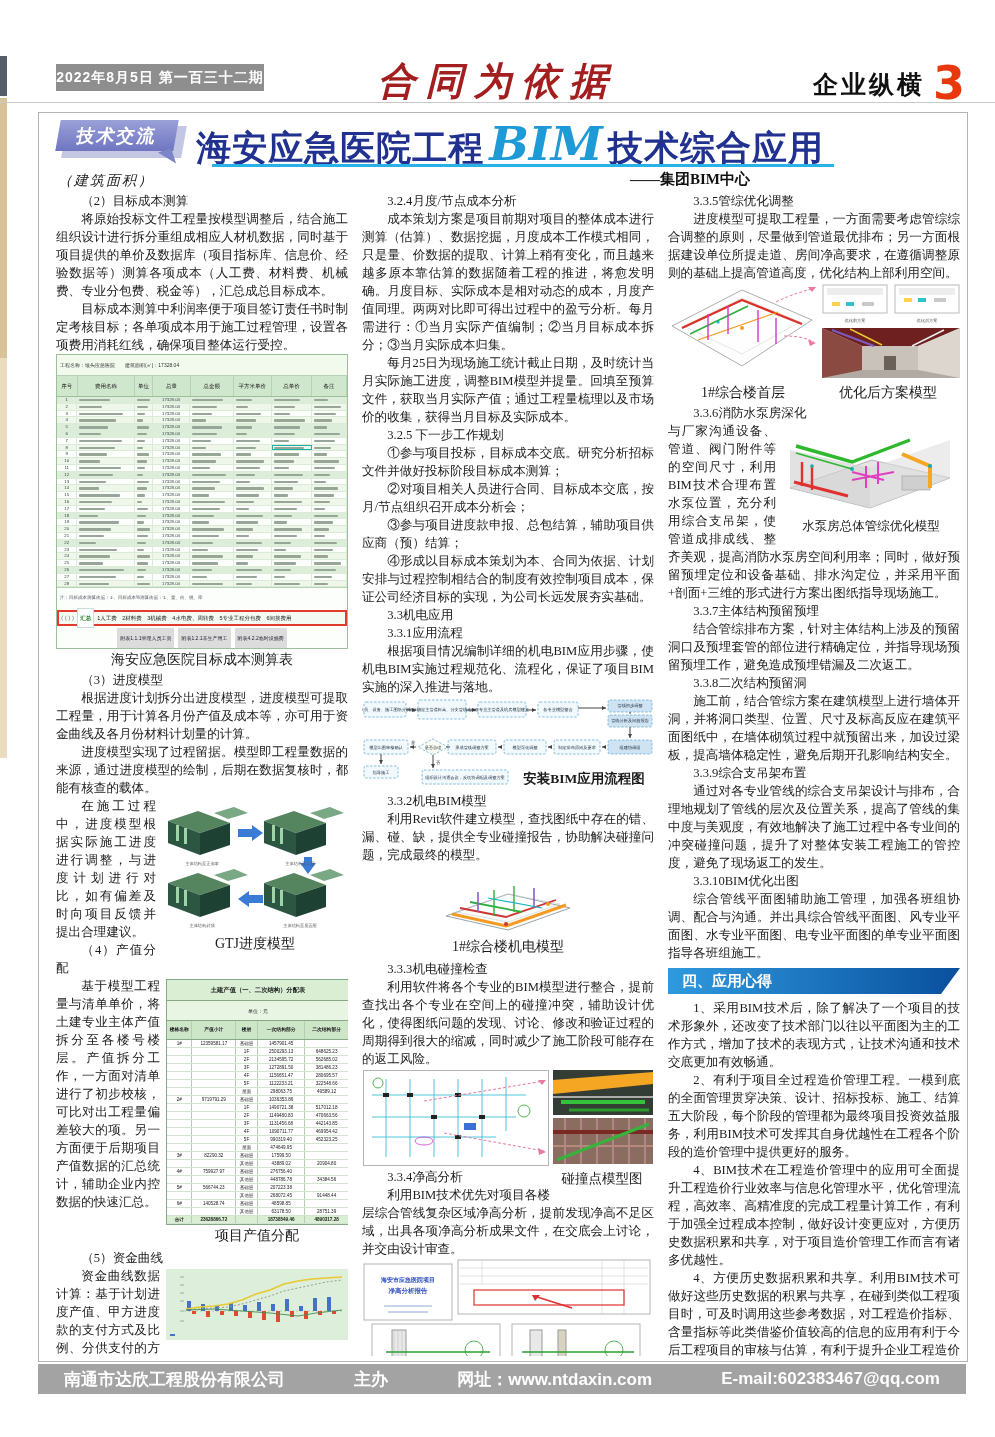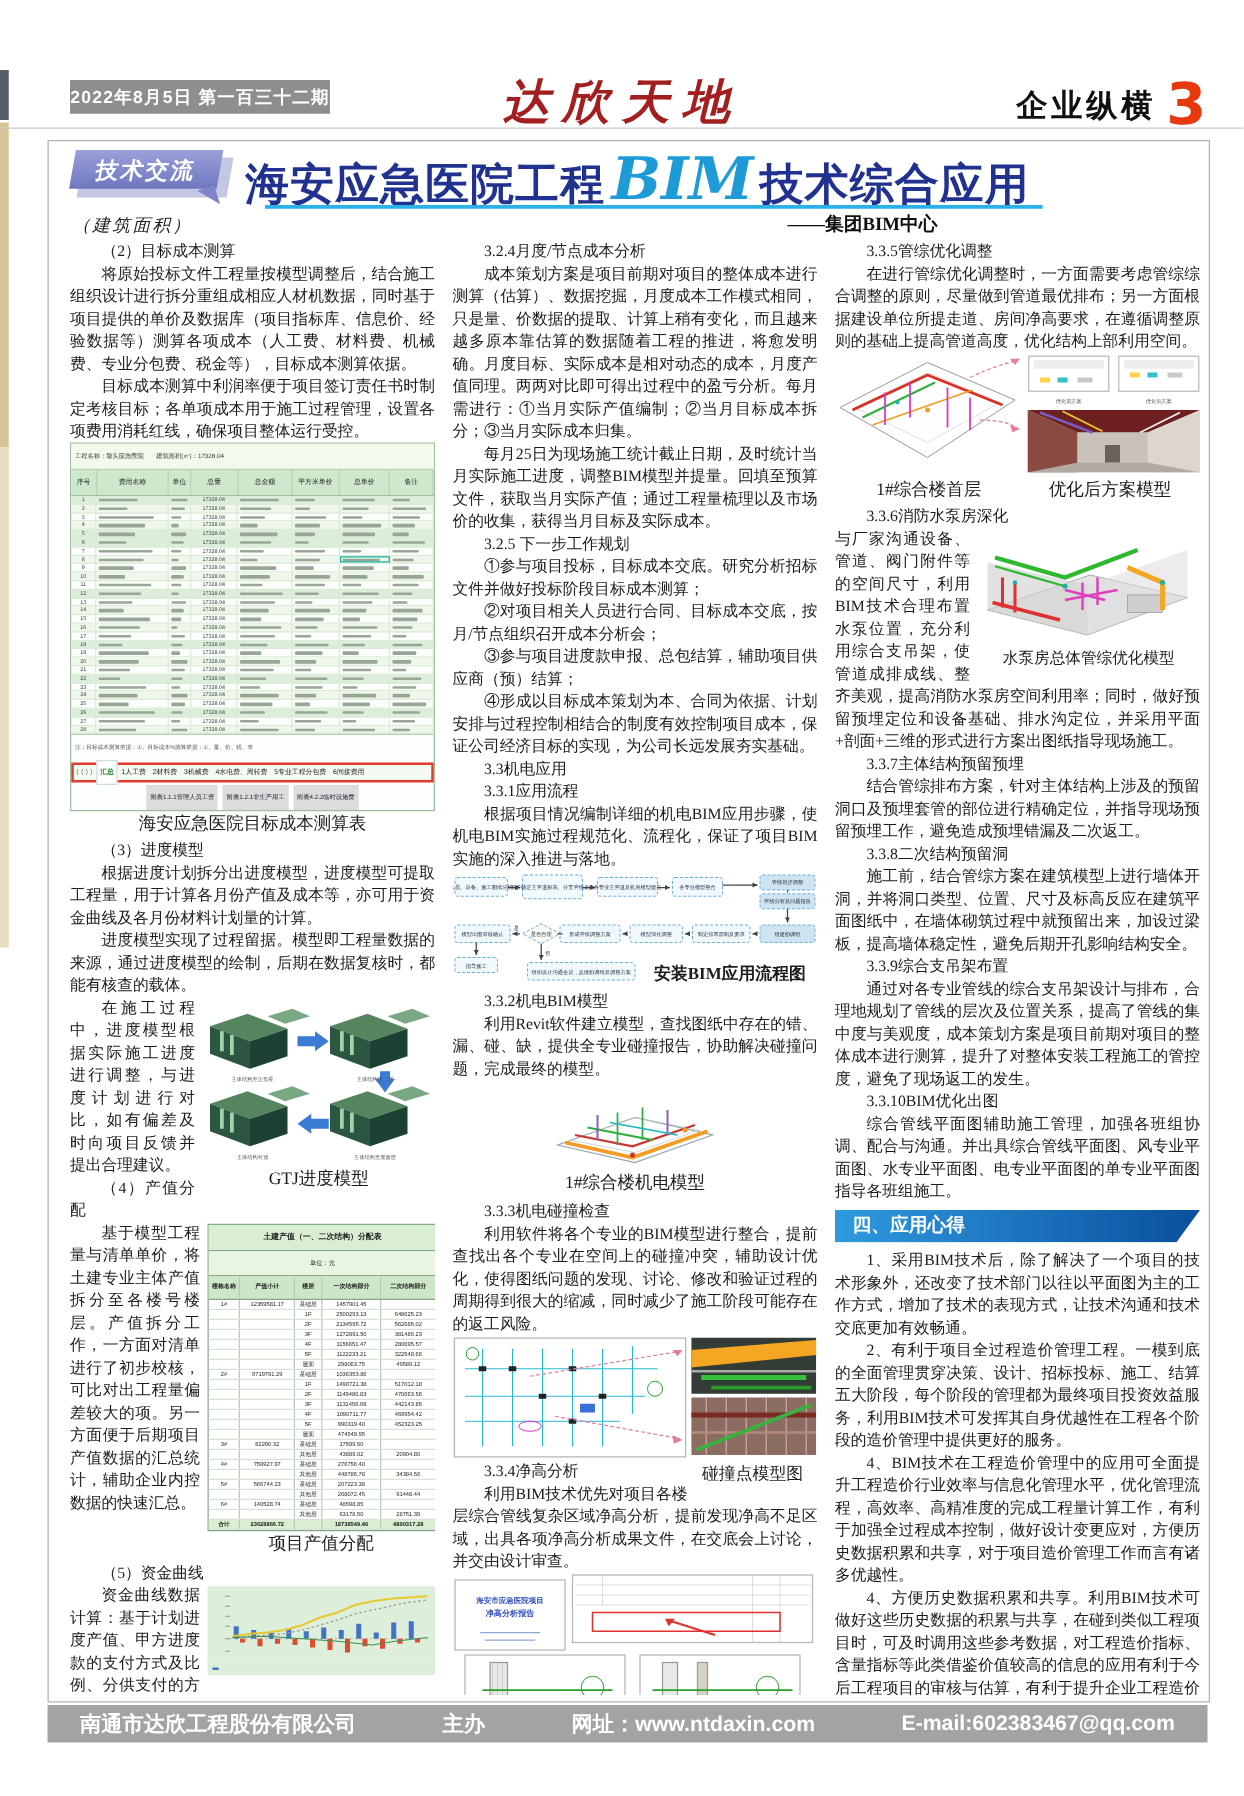--- a/index.html
+++ b/index.html
@@ -105,39 +105,39 @@
 <svg class="wm-tri" style="left:300px;top:440px;" width="440" height="480">
   <polygon points="220,20 430,460 10,460" fill="rgba(80,150,205,0.10)"></polygon>
   <polygon points="150,120 300,430 20,430" fill="rgba(110,175,115,0.10)"></polygon>
   <polygon points="260,200 380,440 150,440" fill="rgba(80,150,205,0.08)"></polygon>
 </svg>
 <div class="wm-glyph" style="left:40px;top:770px;color:rgba(190,95,95,0.08);">达</div>
 <div class="wm-glyph" style="left:370px;top:900px;color:rgba(120,125,135,0.07);">股</div>
 <div class="wm-glyph" style="left:660px;top:470px;color:rgba(120,130,145,0.05);">份</div>
 
 <div class="date-badge">2022年8月5日  第一百三十二期</div>
-<div class="masthead">达欣天地</div>
+<div class="masthead">合同为依据</div>
 <div class="section-wrap">
   <span class="section-name">企业纵横</span>
   <span class="page-no">3</span>
 </div>
 <div class="header-rule"></div>
 
 <div class="main-box"></div>
 <div class="badge-back"></div>
 <div class="badge">技术交流</div>
 <div class="badge-tail"></div>
 <div class="main-title"><span class="t-cn">海安应急医院工程</span><span class="t-bim">BIM</span><span class="t-cn">技术综合应用</span></div>
 <div class="t-underline"></div>
 <div class="byline">——集团BIM中心</div>
 <div class="continued">（建筑面积）</div>
 
 <div class="col" id="col1">
   <p class="hd">（2）目标成本测算</p>
-  <p>将原始投标文件工程量按模型调整后，结合施工组织设计进行拆分重组成相应人材机数据，同时基于项目提供的单价及数据库（项目指标库、信息价、经验数据等）测算各项成本（人工费、材料费、机械费、专业分包费、税金等），目标成本测算依据。</p>
+  <p>将原始投标文件工程量按模型调整后，结合施工组织设计进行拆分重组成相应人材机数据，同时基于项目提供的单价及数据库（项目指标库、信息价、经验数据等）测算各项成本（人工费、材料费、机械费、专业分包费、税金等），汇总成总目标成本。</p>
   <p>目标成本测算中利润率便于项目签订责任书时制定考核目标；各单项成本用于施工过程管理，设置各项费用消耗红线，确保项目整体运行受控。</p>
 
   <div class="sheet">
     <div class="sh-meta">工程名称：墩头应急医院　　建筑面积(㎡)：17328.04</div>
     <div class="sh-head" id="t1head">
         <div style="width: 7%;">序号</div>
         <div style="width: 20%;">费用名称</div>
         <div style="width: 6%;">单位</div>
         <div style="width: 13%;">总量</div>
         <div style="width: 15%;">总金额</div>
@@ -1204,21 +1204,21 @@
       <path d="M160,99 H272" stroke="#c03030" stroke-width="1"></path>
       <circle cx="252" cy="92" r="9" fill="none" stroke="#2aa12a" stroke-width="0.8"></circle>
       <path d="M160,114 H210" stroke="#e06060" stroke-width="0.7"></path>
     </svg>
 
   </div>
 </div>
 
 <div class="col" id="col3">
   <p class="hd">3.3.5管综优化调整</p>
-  <p>在进行管综优化调整时，一方面需要考虑管综综合调整的原则，尽量做到管道最优排布；另一方面根据建设单位所提走道、房间净高要求，在遵循调整原则的基础上提高管道高度，优化结构上部利用空间。</p>
+  <p>进度模型可提取工程量，一方面需要考虑管综综合调整的原则，尽量做到管道最优排布；另一方面根据建设单位所提走道、房间净高要求，在遵循调整原则的基础上提高管道高度，优化结构上部利用空间。</p>
 
   <div style="position:relative;height:96px;margin:2px 0;">
     <svg width="148" height="92" viewBox="0 0 148 92" style="position:absolute;left:0;top:0;">
       <polygon points="4,42 74,6 144,36 74,82" fill="#fefefe" stroke="#999" stroke-width="0.8"></polygon>
       <polygon points="16,42 74,14 132,38 74,70" fill="none" stroke="#d5d5d5" stroke-width="0.6"></polygon>
       <path d="M14,44 L74,16 L134,40" fill="none" stroke="#d93025" stroke-width="2.2"></path>
       <path d="M22,50 L80,22" fill="none" stroke="#2fae3f" stroke-width="1.6"></path>
       <path d="M30,56 L110,28" fill="none" stroke="#f59a23" stroke-width="1.3"></path>
       <path d="M40,30 V56 M60,22 V50 M90,26 V58 M108,34 V60" stroke="#d636c8" stroke-width="1.4"></path>
       <circle cx="74" cy="44" r="2" fill="#f59a23"></circle>
@@ -1279,21 +1279,21 @@
     </svg>
     <div class="cap cap-s">水泵房总体管综优化模型</div>
   </span>
   <p class="noind">与厂家沟通设备、管道、阀门附件等的空间尺寸，利用BIM技术合理布置水泵位置，充分利用综合支吊架，使管道成排成线、整齐美观，提高消防水泵房空间利用率；同时，做好预留预埋定位和设备基础、排水沟定位，并采用平面+剖面+三维的形式进行方案出图纸指导现场施工。</p>
 
   <p class="hd" style="clear:right;">3.3.7主体结构预留预埋</p>
   <p>结合管综排布方案，针对主体结构上涉及的预留洞口及预埋套管的部位进行精确定位，并指导现场预留预埋工作，避免造成预埋错漏及二次返工。</p>
   <p class="hd">3.3.8二次结构预留洞</p>
   <p>施工前，结合管综方案在建筑模型上进行墙体开洞，并将洞口类型、位置、尺寸及标高反应在建筑平面图纸中，在墙体砌筑过程中就预留出来，加设过梁板，提高墙体稳定性，避免后期开孔影响结构安全。</p>
   <p class="hd">3.3.9综合支吊架布置</p>
-  <p>通过对各专业管线的综合支吊架设计与排布，合理地规划了管线的层次及位置关系，提高了管线的集中度与美观度，成本策划方案是项目前期对项目的整体成本进行测算，提升了对整体安装工程施工的管控度，避免了现场返工的发生。</p>
+  <p>通过对各专业管线的综合支吊架设计与排布，合理地规划了管线的层次及位置关系，提高了管线的集中度与美观度，有效地解决了施工过程中各专业间的冲突碰撞问题，提升了对整体安装工程施工的管控度，避免了现场返工的发生。</p>
   <p class="hd">3.3.10BIM优化出图</p>
   <p>综合管线平面图辅助施工管理，加强各班组协调、配合与沟通。并出具综合管线平面图、风专业平面图、水专业平面图、电专业平面图的单专业平面图指导各班组施工。</p>
 
   <div class="banner">四、应用心得</div>
   <p>1、采用BIM技术后，除了解决了一个项目的技术形象外，还改变了技术部门以往以平面图为主的工作方式，增加了技术的表现方式，让技术沟通和技术交底更加有效畅通。</p>
   <p>2、有利于项目全过程造价管理工程。一模到底的全面管理贯穿决策、设计、招标投标、施工、结算五大阶段，每个阶段的管理都为最终项目投资效益服务，利用BIM技术可发挥其自身优越性在工程各个阶段的造价管理中提供更好的服务。</p>
   <p>4、BIM技术在工程造价管理中的应用可全面提升工程造价行业效率与信息化管理水平，优化管理流程，高效率、高精准度的完成工程量计算工作，有利于加强全过程成本控制，做好设计变更应对，方便历史数据积累和共享，对于项目造价管理工作而言有诸多优越性。</p>
   <p><span>4、方便历史数据积累和共享。利用BIM技术可做好这些历史数据的积累与共享，在碰到类似工程项目时，可及时调用这些参考数据，对工程造价指标、含量指标等此类借鉴价值较高的信息的应用有利于今后工程项目的审核与估算，有利于提升企业工程造价全过程管控能力和企业核心竞争力。</span></p>
 </div>
 

